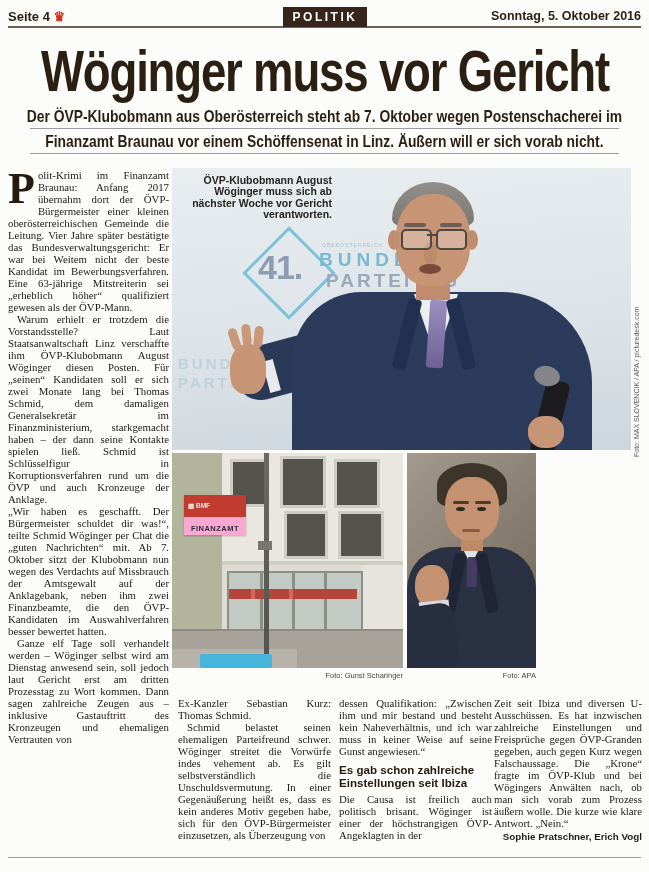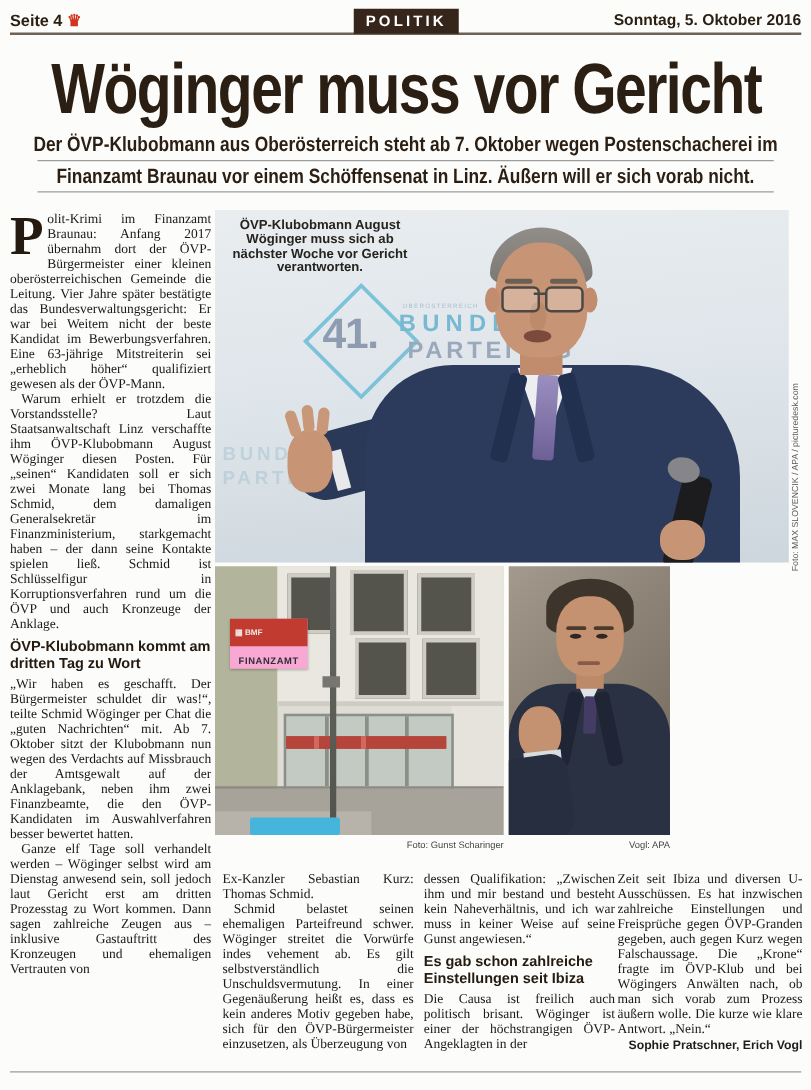--- a/index.html
+++ b/index.html
@@ -39,21 +39,21 @@
   .band{top:697px;height:158px;overflow:hidden;}
   .col2{left:178px;width:153px;} .col3{left:339px;width:153px;} .col4{left:494px;width:148px;}
   .byline{text-align:right;font-weight:bold;font-size:9.8px;font-family:"Liberation Sans",sans-serif;
         margin-top:2px;color:#1f1d1a;}
   .footer-rule{left:8px;right:8px;top:857px;height:1px;background:#9a9a9a;}
 
   
   .photo-main{left:172px;top:168px;width:459px;height:282px;overflow:hidden;
         background:linear-gradient(175deg,#e9edf0 0%,#dde4e9 55%,#cdd6dd 100%);}
   .caption-main{left:8px;top:7px;width:152px;font-weight:bold;font-size:10.5px;line-height:11.4px;
-        color:#26231e;text-align:center;z-index:5;}
+        color:#26231e;text-align:right;z-index:5;}
   .diamond{left:84px;top:72px;width:60px;height:60px;border:3px solid #7cc2d8;transform:rotate(45deg);}
   .logo-41{left:86px;top:80px;font-weight:bold;font-size:34px;color:#8e9cb1;letter-spacing:-1px;}
   .logo-ooe{left:150px;top:74px;font-size:5px;color:#a9bfcf;letter-spacing:1px;}
   .logo-bundes{left:147px;top:81px;font-weight:bold;font-size:19px;color:#77b9d2;letter-spacing:5px;}
   .logo-parteitag{left:154px;top:102px;font-weight:bold;font-size:19px;color:#9aa8bb;letter-spacing:3px;}
   .logo-faded{left:6px;top:186px;font-weight:bold;font-size:15px;color:#b9cdd8;letter-spacing:3px;line-height:19px;opacity:.8;}
   .hair{left:220px;top:14px;width:82px;height:46px;background:linear-gradient(#918e8a,#7b7873);
         border-radius:50% 50% 20% 20%/80% 80% 20% 20%;}
   .head{left:224px;top:26px;width:74px;height:92px;background:#c79476;border-radius:46% 46% 42% 42%;}
   .ear-l{left:216px;top:62px;width:12px;height:20px;background:#c18d6e;border-radius:50%;}
@@ -162,21 +162,20 @@
   </div>
   <div class="abs subrule subrule1"></div>
   <div class="abs subline-row sub2">
     <div class="subline">Finanzamt Braunau vor einem Schöffensenat in Linz. Äußern will er sich vorab nicht.</div>
   </div>
   <div class="abs subrule subrule2"></div>
 
   <div class="abs serif col1">
     <p><span class="dropcap">P</span><span>olit-Krimi im Finanzamt Braunau: Anfang 2017 übernahm dort der ÖVP-Bürgermeister einer kleinen oberösterreichischen Gemeinde die Leitung. Vier Jahre später bestätigte das Bundesverwaltungsgericht: Er war bei Weitem nicht der beste Kandidat im Bewerbungsverfahren. Eine 63-jährige Mitstreiterin sei „erheblich höher“ qualifiziert gewesen als der ÖVP-Mann.</span></p>
     <p class="indent">Warum erhielt er trotzdem die Vorstandsstelle? Laut Staatsanwaltschaft Linz verschaffte ihm ÖVP-Klubobmann August Wöginger diesen Posten. Für „seinen“ Kandidaten soll er sich zwei Monate lang bei Thomas Schmid, dem damaligen Generalsekretär im Finanzministerium, starkgemacht haben – der dann seine Kontakte spielen ließ. Schmid ist Schlüsselfigur in Korruptionsverfahren rund um die ÖVP und auch Kronzeuge der Anklage.</p>
-    <div class="inline-subhead">ÖVP-Klubobmann kommt am dritten Tag zu Wort</div>
     <p>„Wir haben es geschafft. Der Bürgermeister schuldet dir was!“, teilte Schmid Wöginger per Chat die „guten Nachrichten“ mit. Ab 7. Oktober sitzt der Klubobmann nun wegen des Verdachts auf Missbrauch der Amtsgewalt auf der Anklagebank, neben ihm zwei Finanzbeamte, die den ÖVP-Kandidaten im Auswahlverfahren besser bewertet hatten.</p>
     <p class="indent">Ganze elf Tage soll verhandelt werden – Wöginger selbst wird am Dienstag anwesend sein, soll jedoch laut Gericht erst am dritten Prozesstag zu Wort kommen. Dann sagen zahlreiche Zeugen aus – inklusive Gastauftritt des Kronzeugen und ehemaligen Vertrauten von</p>
   </div>
 
   <div class="abs photo-main">
     <div class="abs diamond"></div>
     <div class="abs logo-41">41.</div>
     <div class="abs logo-ooe">OBERÖSTERREICH</div>
     <div class="abs logo-bundes">BUNDES</div>
     <div class="abs logo-parteitag">PARTEITAG</div>
@@ -254,21 +253,21 @@
     <div class="abs s-face"></div>
     <div class="abs s-brow sb-l"></div>
     <div class="abs s-brow sb-r"></div>
     <div class="abs s-eye se-l"></div>
     <div class="abs s-eye se-r"></div>
     <div class="abs s-mouth"></div>
     <div class="abs s-fist"></div>
     <div class="abs s-cuff"></div>
     <div class="abs s-sleeve"></div>
   </div>
-  <div class="abs credit schmid-credit">Vogl: APA</div>
+  <div class="abs credit schmid-credit">Foto: APA</div>
 
 
   <div class="abs serif band col2">
     <p>Ex-Kanzler Sebastian Kurz: Thomas Schmid.</p>
     <p class="indent">Schmid belastet seinen ehemaligen Parteifreund schwer. Wöginger streitet die Vorwürfe indes vehement ab. Es gilt selbstverständlich die Unschuldsvermutung. In einer Gegenäußerung heißt es, dass es kein anderes Motiv gegeben habe, sich für den ÖVP-Bürgermeister einzusetzen, als Überzeugung von</p>
   </div>
   <div class="abs serif band col3">
     <p>dessen Qualifikation: „Zwischen ihm und mir bestand und besteht kein Naheverhältnis, und ich war muss in keiner Weise auf seine Gunst angewiesen.“</p>
     <div class="inline-subhead">Es gab schon zahlreiche Einstellungen seit Ibiza</div>
     <p>Die Causa ist freilich auch politisch brisant. Wöginger ist einer der höchstrangigen ÖVP-Angeklagten in der</p>

